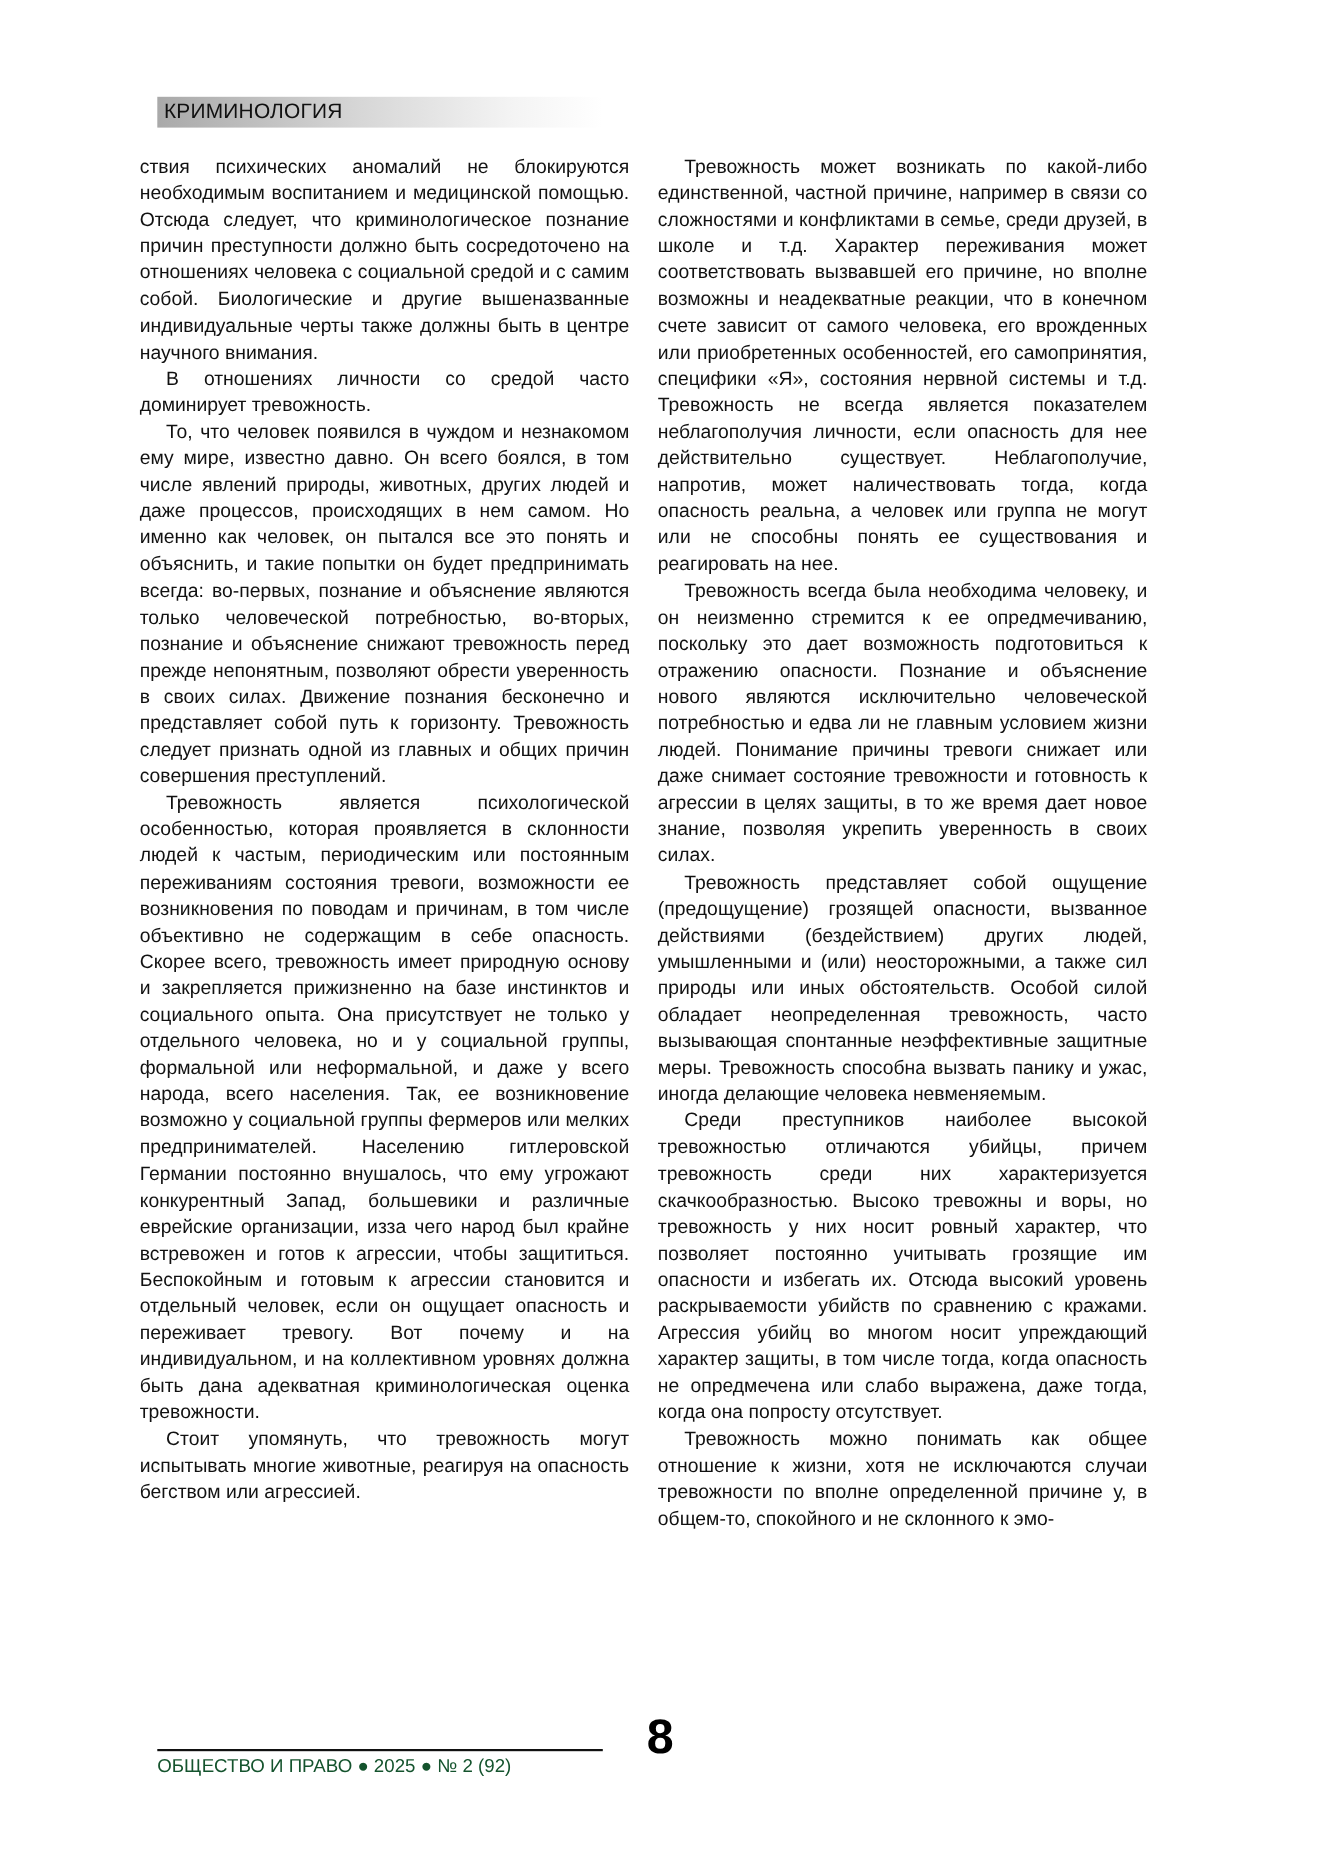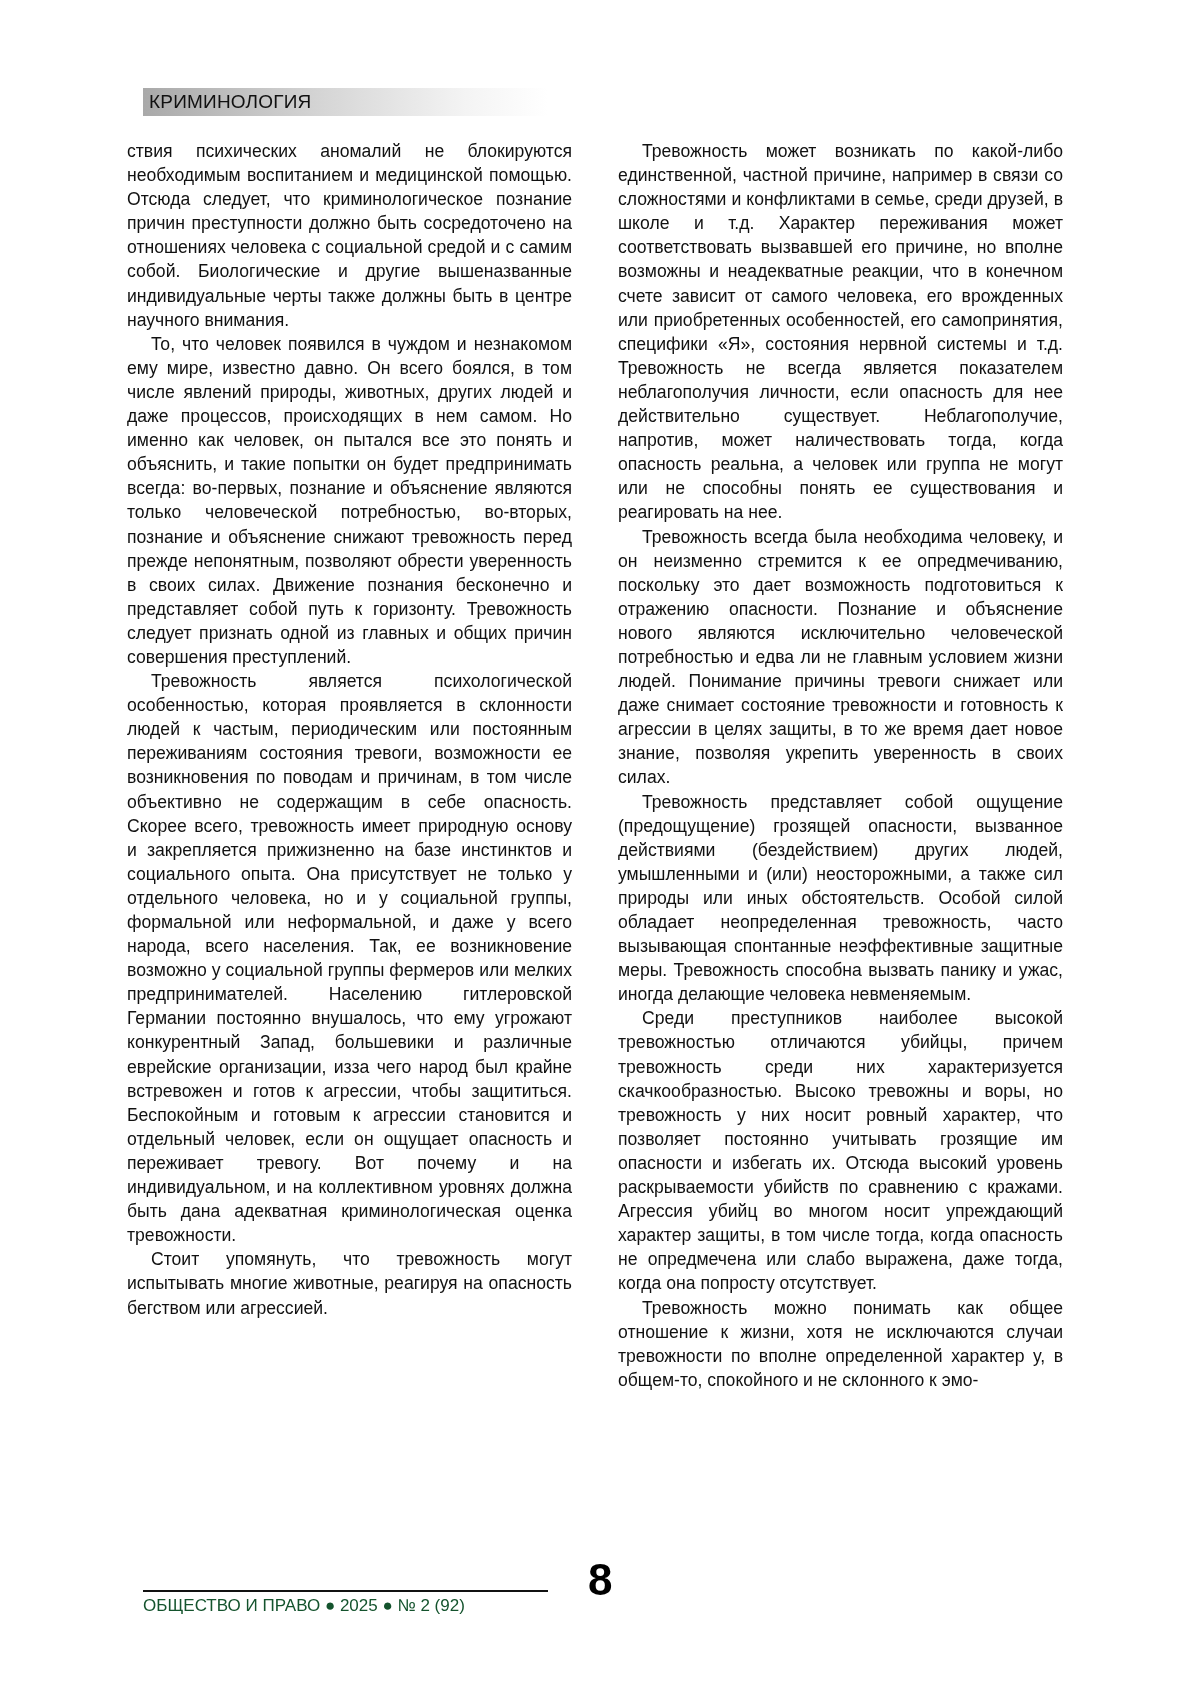--- a/index.html
+++ b/index.html
@@ -4,44 +4,45 @@
 <style>
   html, body { margin: 0; padding: 0; background: #ffffff; }
   body { width: 1200px; height: 1698px; position: relative; overflow: hidden;
          font-family: "Liberation Sans", sans-serif; color: #111; }
   .header-band { position: absolute; left: 143px; top: 88px; width: 405px; height: 28px;
     background: linear-gradient(to right, #a9a9a9 0%, #d6d6d6 45%, #f4f4f4 80%, #ffffff 100%); }
   .header-band span { position: absolute; left: 6px; top: 3px; font-size: 19px; letter-spacing: 0.2px; color: #111; }
   .col { position: absolute; top: 139px; width: 445px; font-size: 17.6px; line-height: 24.1px;
          text-align: justify; hyphens: manual; }
   .col.left { left: 127px; }
-  .col.right { left: 618px; }
+  .col.right { left: 598px; }
   .col p { margin: 0; text-indent: 0; }
   .col p.indent { text-indent: 24px; }
   .footer-rule { position: absolute; left: 143px; top: 1590px; width: 405px; height: 2px; background: #111; }
   .footer-text { position: absolute; left: 143px; top: 1596px; font-size: 17px; color: #14532d; }
   .page-num { position: absolute; left: 588px; top: 1555px; font-size: 44px; font-weight: bold; color: #000; }
 </style>
 </head>
 <body>
 
 <div class="header-band">
   <span>КРИМИНОЛОГИЯ</span>
 </div>
 
 <div class="col left">
   <p>ствия психических аномалий не блокируются необходимым воспитанием и медицинской помощью. Отсюда следует, что криминологическое познание причин преступности должно быть сосредоточено на отношениях человека с социальной средой и с самим собой. Биологические и другие вышеназванные индивидуальные черты также должны быть в центре научного внимания.</p>
+  <p class="indent">В отношениях личности со средой часто доминирует тревожность.</p>
   <p class="indent">То, что человек появился в чуждом и незнакомом ему мире, известно давно. Он всего боялся, в том числе явлений природы, животных, других людей и даже процессов, происходящих в нем самом. Но именно как человек, он пытался все это понять и объяснить, и такие попытки он будет предпринимать всегда: во-первых, познание и объяснение являются только человеческой потребностью, во-вторых, познание и объяснение снижают тревожность перед прежде непонятным, позволяют обрести уверенность в своих силах. Движение познания бесконечно и представляет собой путь к горизонту. Тревожность следует признать одной из главных и общих причин совершения преступлений.</p>
   <p class="indent">Тревожность является психологической особенностью, которая проявляется в склонности людей к частым, периодическим или постоянным переживаниям состояния тревоги, возможности ее возникновения по поводам и причинам, в том числе объективно не содержащим в себе опасность. Скорее всего, тревожность имеет природную основу и закрепляется прижизненно на базе инстинктов и социального опыта. Она присутствует не только у отдельного человека, но и у социальной группы, формальной или неформальной, и даже у всего народа, всего населения. Так, ее возникновение возможно у социальной группы фермеров или мелких предпринимателей. Населению гитлеровской Германии постоянно внушалось, что ему угрожают конкурентный Запад, большевики и различные еврейские организации, изза чего народ был крайне встревожен и готов к агрессии, чтобы защититься. Беспокойным и готовым к агрессии становится и отдельный человек, если он ощущает опасность и переживает тревогу. Вот почему и на индивидуальном, и на коллективном уровнях должна быть дана адекватная криминологическая оценка тревожности.</p>
   <p class="indent">Стоит упомянуть, что тревожность могут испытывать многие животные, реагируя на опасность бегством или агрессией.</p>
 </div>
 
 <div class="col right">
   <p class="indent">Тревожность может возникать по какой-либо единственной, частной причине, например в связи со сложностями и конфликтами в семье, среди друзей, в школе и т.д. Характер переживания может соответствовать вызвавшей его причине, но вполне возможны и неадекватные реакции, что в конечном счете зависит от самого человека, его врожденных или приобретенных особенностей, его самопринятия, специфики «Я», состояния нервной системы и т.д. Тревожность не всегда является показателем неблагополучия личности, если опасность для нее действительно существует. Неблагополучие, напротив, может наличествовать тогда, когда опасность реальна, а человек или группа не могут или не способны понять ее существования и реагировать на нее.</p>
   <p class="indent">Тревожность всегда была необходима человеку, и он неизменно стремится к ее опредмечиванию, поскольку это дает возможность подготовиться к отражению опасности. Познание и объяснение нового являются исключительно человеческой потребностью и едва ли не главным условием жизни людей. Понимание причины тревоги снижает или даже снимает состояние тревожности и готовность к агрессии в целях защиты, в то же время дает новое знание, позволяя укрепить уверенность в своих силах.</p>
   <p class="indent">Тревожность представляет собой ощущение (предощущение) грозящей опасности, вызванное действиями (бездействием) других людей, умышленными и (или) неосторожными, а также сил природы или иных обстоятельств. Особой силой обладает неопределенная тревожность, часто вызывающая спонтанные неэффективные защитные меры. Тревожность способна вызвать панику и ужас, иногда делающие человека невменяемым.</p>
   <p class="indent">Среди преступников наиболее высокой тревожностью отличаются убийцы, причем тревожность среди них характеризуется скачкообразностью. Высоко тревожны и воры, но тревожность у них носит ровный характер, что позволяет постоянно учитывать грозящие им опасности и избегать их. Отсюда высокий уровень раскрываемости убийств по сравнению с кражами. Агрессия убийц во многом носит упреждающий характер защиты, в том числе тогда, когда опасность не опредмечена или слабо выражена, даже тогда, когда она попросту отсутствует.</p>
-  <p class="indent">Тревожность можно понимать как общее отношение к жизни, хотя не исключаются случаи тревожности по вполне определенной характер у, в общем-то, спокойного и не склонного к эмо-</p>
+  <p class="indent">Тревожность можно понимать как общее отношение к жизни, хотя не исключаются случаи тревожности по вполне определенной причине у, в общем-то, спокойного и не склонного к эмо-</p>
 </div>
 
 <div class="footer-rule"></div>
 <div class="footer-text">ОБЩЕСТВО И ПРАВО ● 2025 ● № 2 (92)</div>
 <div class="page-num">8</div>
 
 </body></html>

